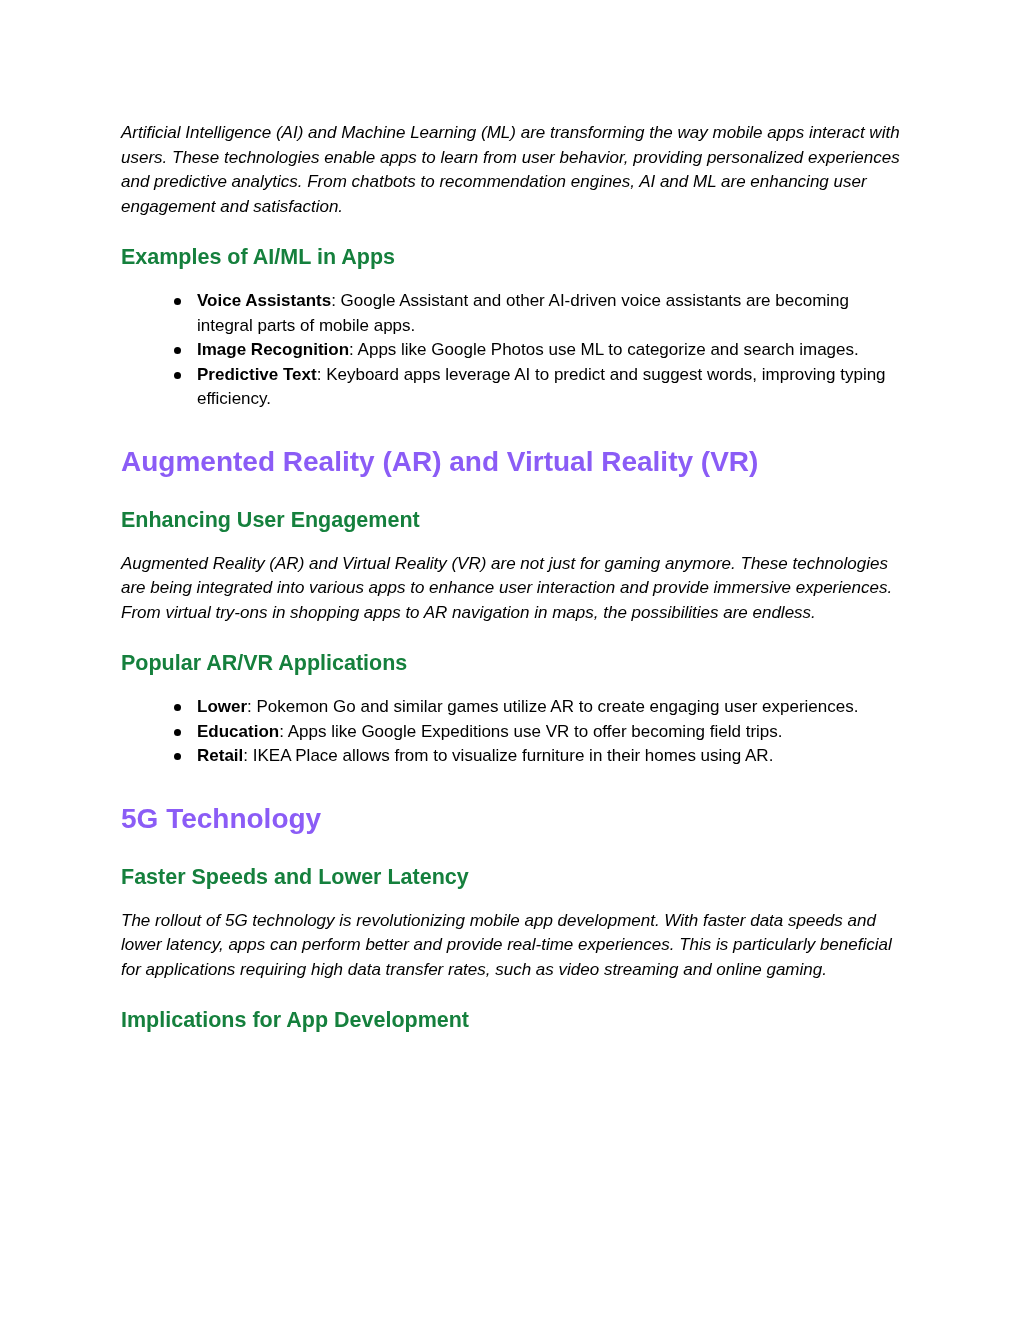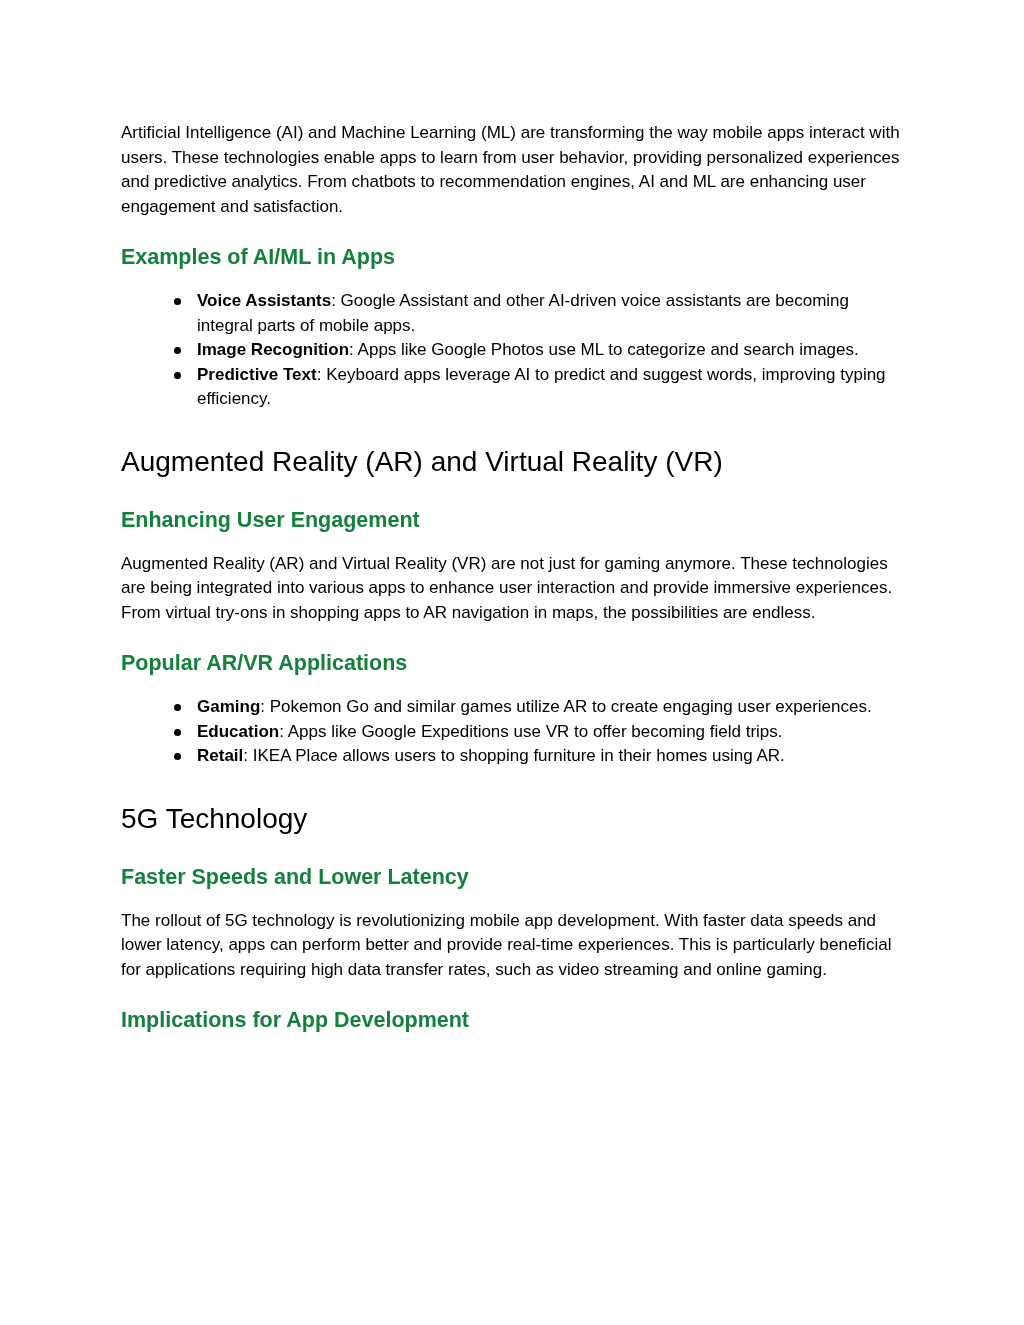--- a/index.html
+++ b/index.html
@@ -13,27 +13,28 @@
     min-height: 1325px;
     padding: 121px 121px 60px 121px;
     background: #ffffff;
     color: #000000;
     font-family: "Liberation Sans", sans-serif;
     font-size: 17px;
     line-height: 24.5px;
   }
   p {
     margin: 0;
+    font-style: italic;
   }
   h1 {
     font-size: 28px;
     line-height: 36px;
-    font-weight: 400;
+    font-weight: 700;
     margin: 32px 0 26px 0;
-    color: #000000;
+    color: #8b5cf6;
   }
   h2 {
     font-size: 21.5px;
     line-height: 28px;
     font-weight: 700;
     margin: 24px 0 18px 0;
     color: #15803d;
   }
   ul {
     list-style: none;
@@ -85,29 +86,29 @@
 
   <h2>Enhancing User Engagement</h2>
 
   <p>Augmented Reality (AR) and Virtual Reality (VR) are not just for gaming anymore. These technologies are being integrated into various apps to enhance user interaction and provide immersive experiences. From virtual try-ons in shopping apps to AR navigation in maps, the possibilities are endless.</p>
 
   <h2>Popular AR/VR Applications</h2>
 
   <ul>
     <li>
       <span class="bullet"></span>
-      <span class="term">Gaming</span><span>: Pokemon Go and similar games utilize AR to create engaging user experiences.</span>
+      <span class="term">Lower</span><span>: Pokemon Go and similar games utilize AR to create engaging user experiences.</span>
     </li>
     <li>
       <span class="bullet"></span>
       <span class="term">Education</span><span>: Apps like Google Expeditions use VR to offer becoming field trips.</span>
     </li>
     <li>
       <span class="bullet"></span>
-      <span class="term">Retail</span><span>: IKEA Place allows users to shopping furniture in their homes using AR.</span>
+      <span class="term">Retail</span><span>: IKEA Place allows from to visualize furniture in their homes using AR.</span>
     </li>
   </ul>
 
   <h1>5G Technology</h1>
 
   <h2>Faster Speeds and Lower Latency</h2>
 
   <p>The rollout of 5G technology is revolutionizing mobile app development. With faster data speeds and lower latency, apps can perform better and provide real-time experiences. This is particularly beneficial for applications requiring high data transfer rates, such as video streaming and online gaming.</p>
 
   <h2>Implications for App Development</h2>

